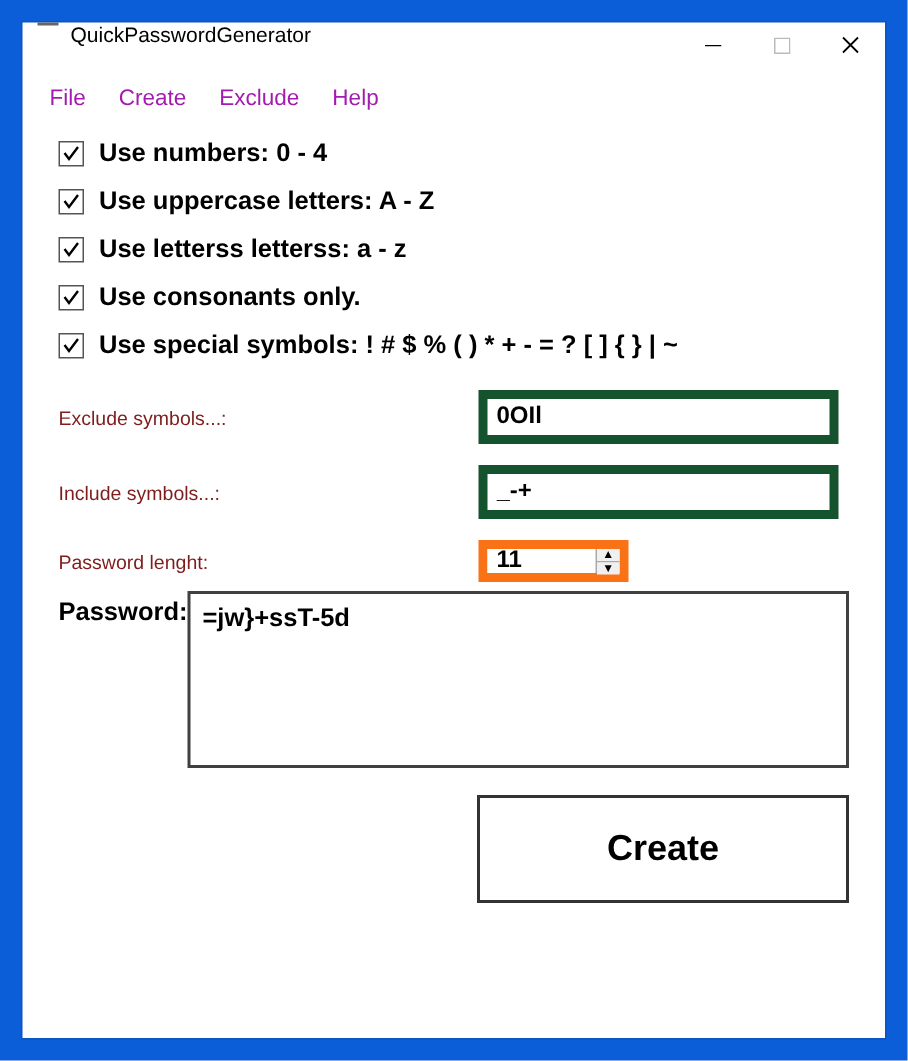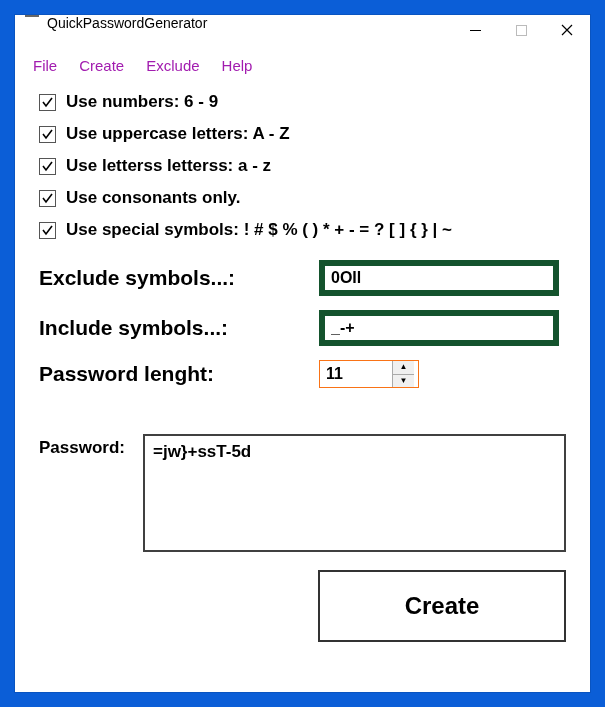--- a/index.html
+++ b/index.html
@@ -85,36 +85,36 @@
       font-weight: bold;
       color: #000;
     }
     .field-row {
       display: flex;
       align-items: center;
       margin-top: 8px;
       margin-bottom: 6px;
     }
     .field-label {
-      font-size: 21px;
-      font-weight: bold;
-      color: #000000;
+      font-size: 13px;
+      font-weight: normal;
+      color: #7f1d1d;
       width: 280px;
     }
     .text-input {
       border: 6px solid #14532d;
       font-size: 16px;
       font-weight: bold;
       padding: 3px 6px;
       width: 240px;
       font-family: inherit;
     }
     .spinner-wrap {
       display: flex;
-      border: 1px solid #f97316;
+      border: 6px solid #f97316;
       width: 100px;
       height: 28px;
     }
     .spinner-input {
       border: none;
       font-size: 16px;
       font-weight: bold;
       padding: 0 6px;
       width: 72px;
       outline: none;
@@ -132,22 +132,20 @@
       align-items: center;
       justify-content: center;
       cursor: pointer;
       background: #f0f0f0;
       font-size: 8px;
       line-height: 1;
     }
     .spin-btn:first-child { border-bottom: 1px solid #aaa; }
     .password-row {
       display: flex;
-      margin-top: 40px;
-      gap: 18px;
     }
     .password-label {
       font-size: 17px;
       font-weight: bold;
       padding-top: 4px;
     }
     .password-box {
       flex: 1;
       border: 2px solid #404040;
       height: 118px;
@@ -211,21 +209,21 @@
   </div>
 
   <div class="content">
 
     <div class="check-row">
       <div class="checkbox">
         <svg>
             <path d="M2 6 L5 10 L11 2" stroke="#000" stroke-width="1.6" fill="none"></path>
           </svg>
       </div>
-      <span class="check-label">Use numbers: 6 - 9</span>
+      <span class="check-label">Use numbers: 0 - 4</span>
     </div>
 
     <div class="check-row">
       <div class="checkbox">
         <svg>
             <path d="M2 6 L5 10 L11 2" stroke="#000" stroke-width="1.6" fill="none"></path>
           </svg>
       </div>
       <span class="check-label">Use uppercase letters: A - Z</span>
     </div>

